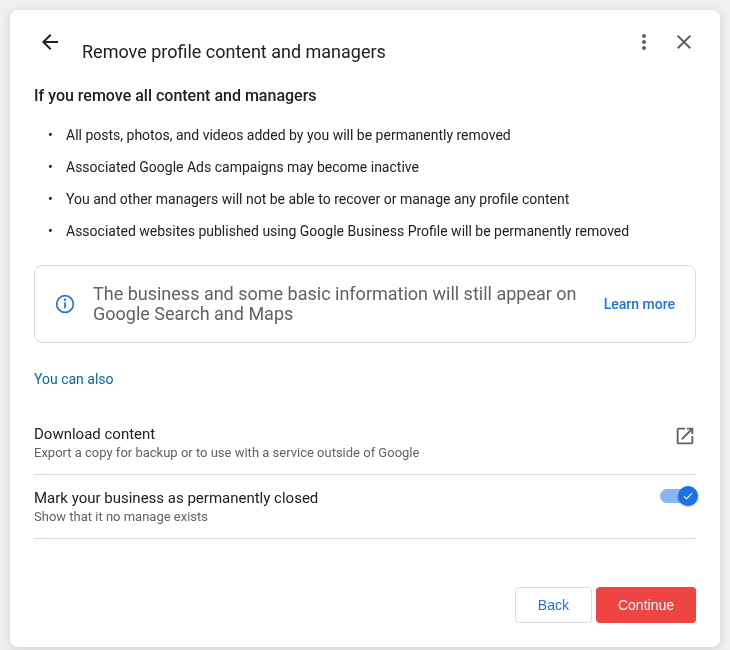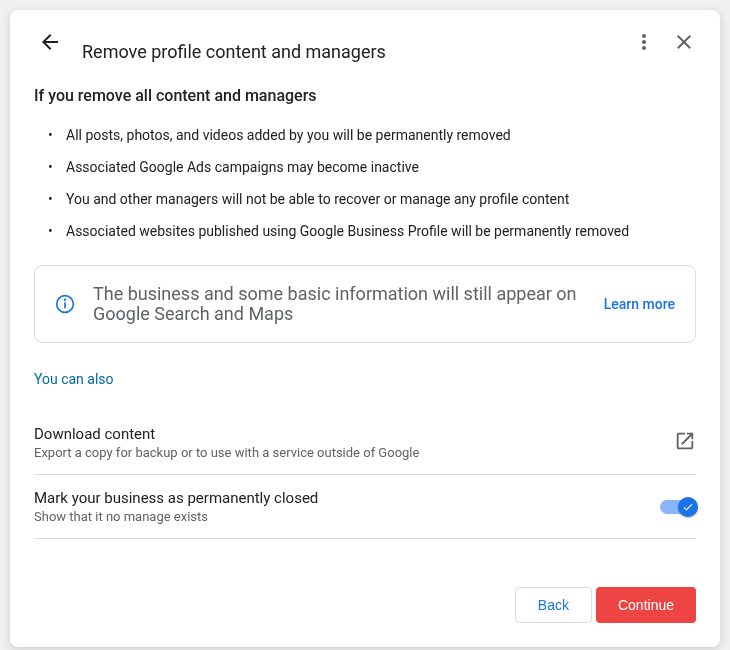--- a/index.html
+++ b/index.html
@@ -108,21 +108,20 @@
       text-decoration: none;
       white-space: nowrap;
     }
     .sub-heading {
       font-size: 14px;
       color: #0369a1;
       margin-bottom: 24px;
     }
     .option-row {
       display: flex;
-      align-items: center;
       padding: 14px 0;
       border-bottom: 1px solid #dadce0;
     }
     .option-row:last-of-type {
       border-bottom: none;
     }
     .option-text {
       flex: 1;
     }
     .option-title {

